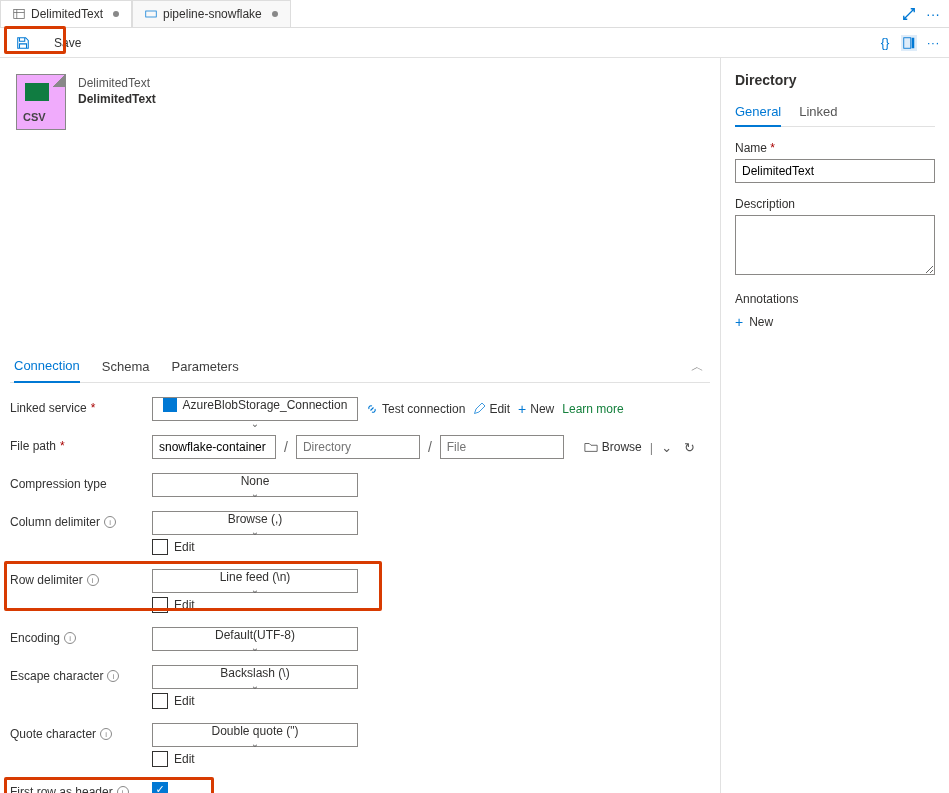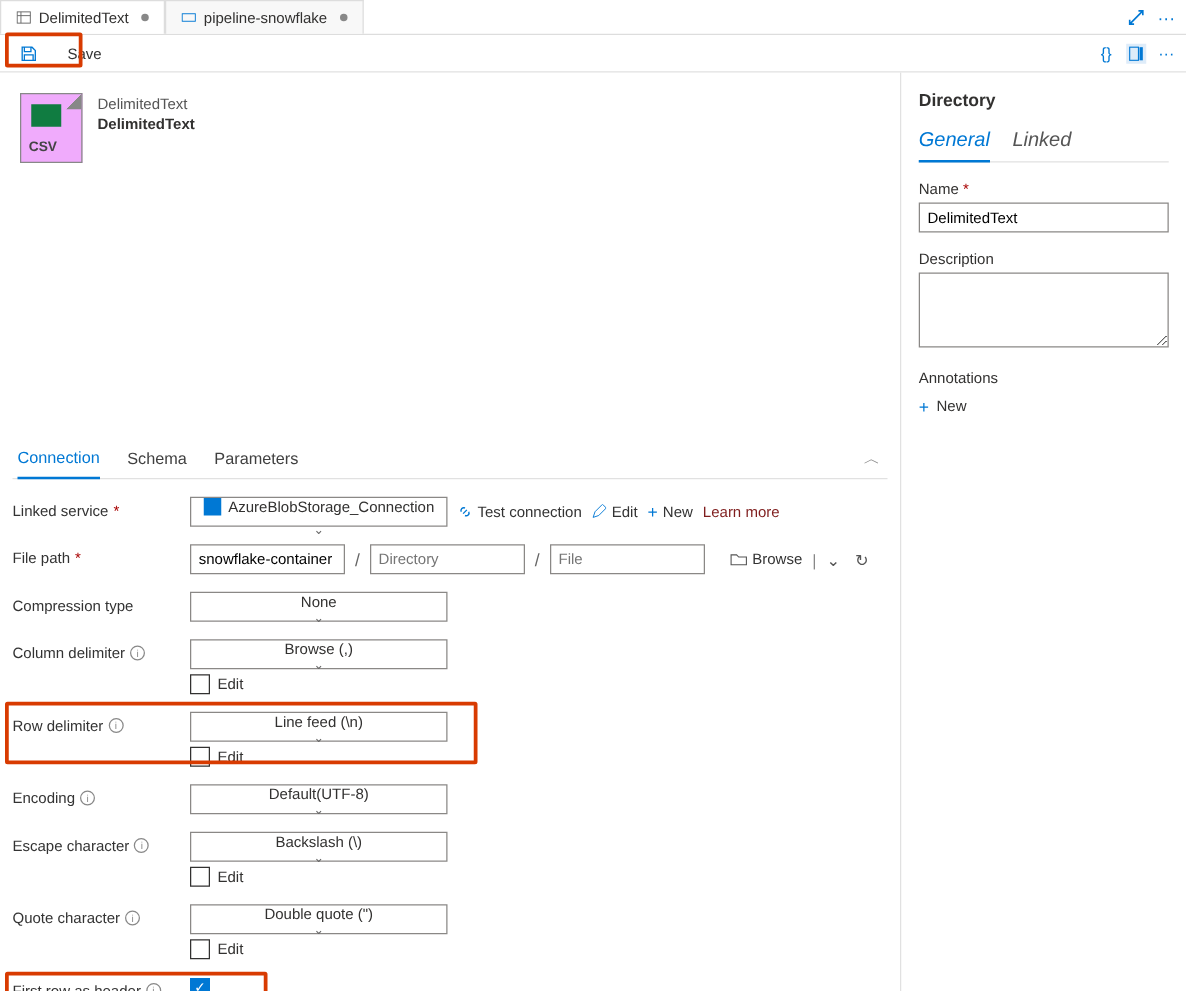--- a/index.html
+++ b/index.html
@@ -55,34 +55,34 @@
 .inline { display: flex; align-items: center; gap: 8px; flex-wrap: wrap; }
 
 
 .select, .text-input { border: 1px solid #8a8886; height: 24px; font-size: 12px; padding: 0 6px; background: #fff; flex-direction: column; }
 .select { width: 206px; display: flex; align-items: center; justify-content: space-between; cursor: pointer; }
 .select .chev { font-size: 10px; color: #666; }
 .ls-select { width: 206px; display: flex; align-items: center; gap: 6px; }
 .ls-icon { width: 14px; height: 14px; background: #0078d4; display: inline-block; }
 .text-input.sm { width: 124px; }
 .path-sep { color: #666; font-size: 14px; }
-.link-action { color: #7f1d1d; font-size: 12px; cursor: pointer; display: flex; align-items: center; gap: 4px; }
+.link-action { color: #15803d; font-size: 12px; cursor: pointer; display: flex; align-items: center; gap: 4px; }
 .action-link { color: #333; font-size: 12px; cursor: pointer; display: flex; align-items: center; gap: 4px; }
 .plus { font-size: 14px; color: #0078d4; }
 
 
 .chk-wrap { display: flex; align-items: center; gap: 6px; margin-top: 4px; }
 .chk { width: 16px; height: 16px; border: 1px solid #323130; display: inline-flex; align-items: center; justify-content: center; cursor: pointer; }
 .chk.checked { background: #0078d4; border-color: #0078d4; color: #fff; font-size: 11px; }
 .chk-label { font-size: 12px; }
 
 
 .side-title { font-size: 14px; font-weight: 600; margin-bottom: 10px; }
 .side-tabs { display: flex; gap: 18px; border-bottom: 1px solid #e1e1e1; margin-bottom: 14px; }
-.side-tab { padding: 6px 0; font-size: 16px; color: #555; cursor: pointer; font-style: italic; }
+.side-tab { padding: 6px 0; font-size: 13px; color: #555; cursor: pointer; }
 .side-tab.active { color: #0078d4; border-bottom: 2px solid #0078d4; margin-bottom: -1px; }
 .side-label { font-size: 12px; margin-bottom: 4px; }
 .side-input { width: 100%; border: 1px solid #8a8886; height: 24px; padding: 0 6px; font-size: 12px; margin-bottom: 14px; }
 .side-textarea { width: 100%; border: 1px solid #8a8886; height: 60px; padding: 4px 6px; font-size: 12px; resize: both; margin-bottom: 14px; }
 .new-btn { display: flex; align-items: center; gap: 6px; font-size: 12px; cursor: pointer; padding: 4px 0; }
 
 
 svg { display: block; }
 </style>
 </head>

